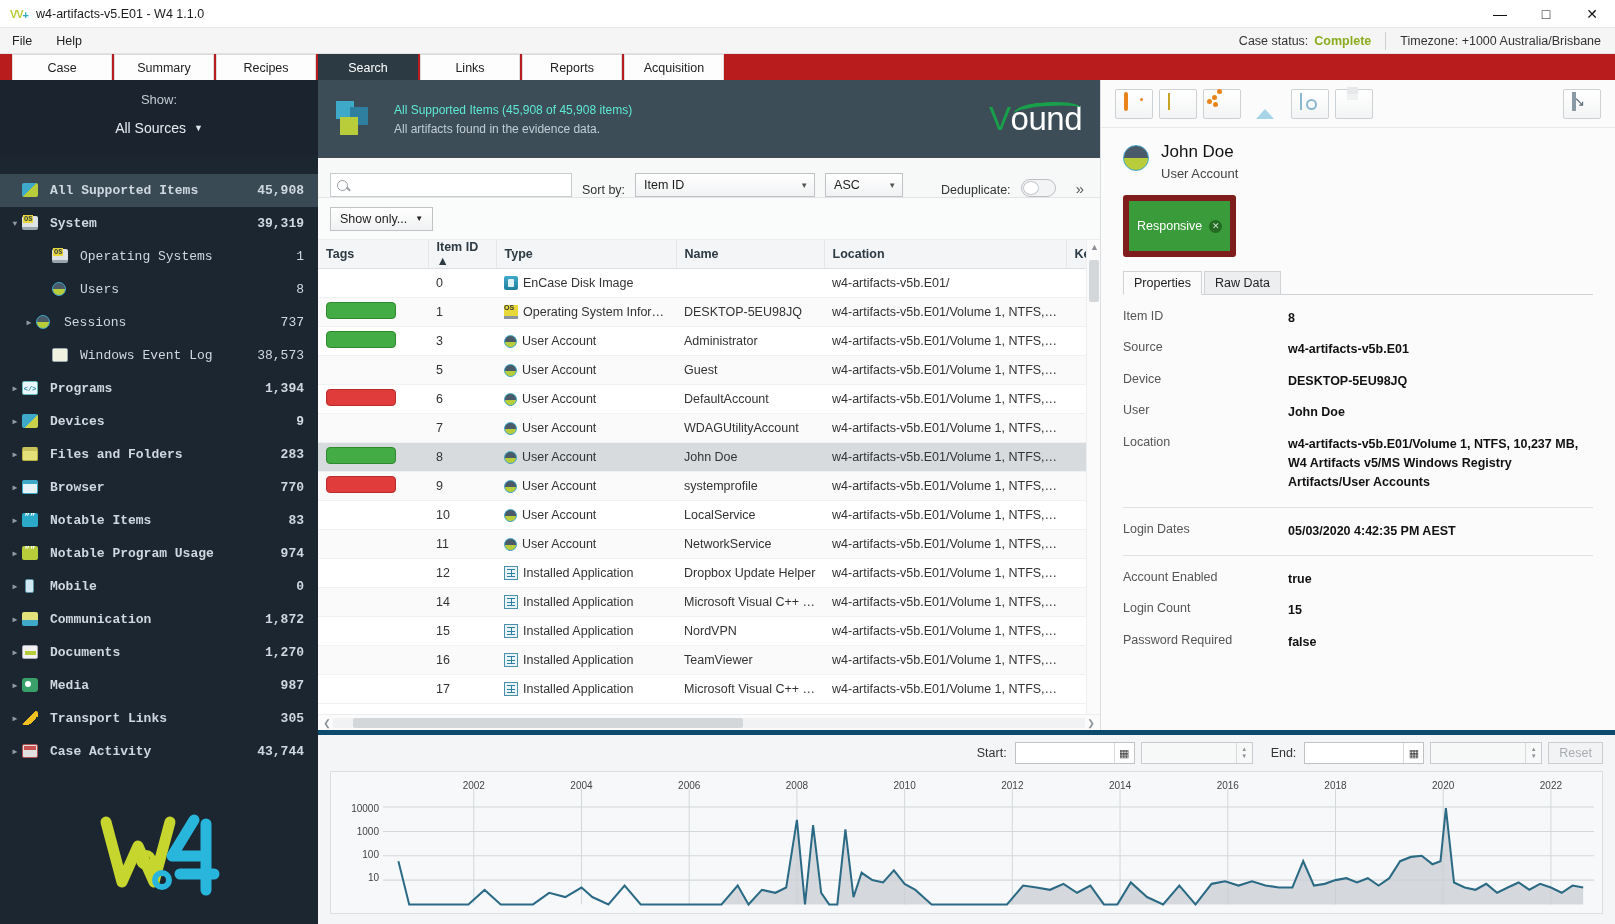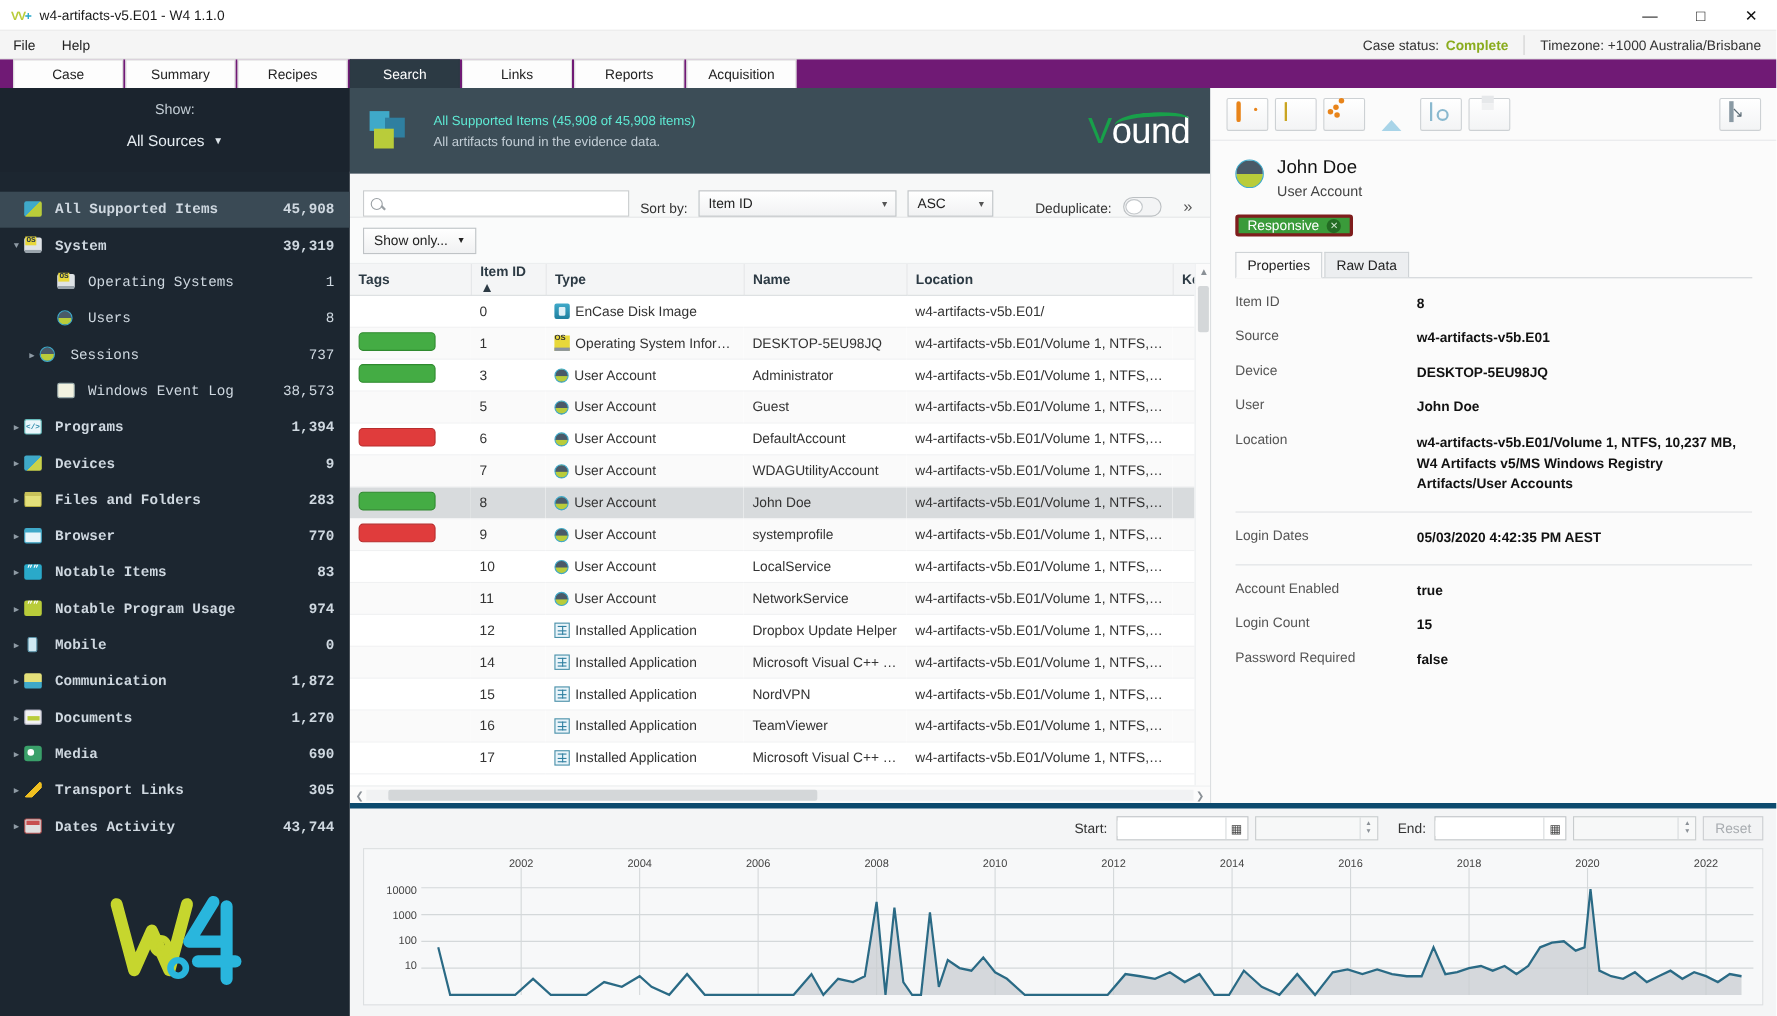--- a/index.html
+++ b/index.html
@@ -34,21 +34,21 @@
     border-bottom: 1px solid #e3e3e3; flex: none; position: relative;
   }
   .menubar .mi { padding: 0 12px; font-size: 12.5px; color: #222; line-height: 26px; }
   .menubar .right { margin-left: auto; display: flex; align-items: center; height: 26px; }
   .menubar .right .seg { padding: 0 14px; font-size: 12.5px; color: #333; display:flex; align-items:center; gap:6px; height:18px; }
   .menubar .right .seg + .seg { border-left: 1px solid #cfcfcf; }
   .menubar .right .status-val { color: #8aac1e; font-weight: bold; }
 
   
   .tabstrip {
-    height: 26px; background: #701a75; display: flex; align-items: flex-end;
+    height: 26px; background: #b91c1c; display: flex; align-items: flex-end;
     padding-left: 12px; flex: none; position: relative; z-index: 5;
   }
   .tab {
     width: 100px; height: 26px; line-height: 26px; text-align: center;
     font-size: 12.5px; color: #222; background: #fdfdfd;
     border: 1px solid #dcdcdc; border-bottom: none; margin-right: 2px;
   }
   .tab.active { background: #2c3a44; color: #fff; border-color: #2c3a44; font-weight: normal; }
 
   
@@ -225,21 +225,21 @@
   .ib-save:after{content:""; position:absolute; left:3px; top:0; width:11px;height:6px;background:#f0f1f2;}
   .ib-save:before{content:""; position:absolute; left:3px; bottom:0; width:11px;height:7px;background:#e6e8ea;}
   .ib-expand { width:18px;height:18px; border:2px solid #8a9aa4; position:relative;}
   .ib-expand:after{content:"\2198"; position:absolute; inset:0; color:#5a6a74; font-size:13px; line-height:15px; text-align:center;}
 
   .rbody { flex: 1; padding: 0 22px; overflow:hidden; display:flex; flex-direction:column; min-height:0;}
   .rhead { display:flex; align-items:flex-start; gap:12px; padding-top: 14px; }
   .ravatar { width: 26px; height: 26px; border-radius:50%; background: linear-gradient(180deg,#4a5a68 52%, #b9cc3a 52%); border:1px solid #3fa9c9; flex:none; margin-top:3px;}
   .rname { font-size: 17px; color: #111; }
   .rsub { font-size: 13px; color: #444; margin-top: 4px; }
-  .rchip { margin-top: 14px; display:inline-flex; align-items:center; gap:7px; background:#3a9b3a; border:3px solid #7f1d1d; color:#fff; font-size:12.5px; padding:0 8px; border-radius:3px;}
+  .rchip { margin-top: 14px; display:inline-flex; align-items:center; gap:7px; background:#3a9b3a; border:6px solid #7f1d1d; color:#fff; font-size:12.5px; padding:18px 8px; border-radius:3px;}
   .rchip .x { width:13px;height:13px;border-radius:50%; background:#236b23; color:#cfe6cf; font-size:9px; display:flex;align-items:center;justify-content:center;}
   .rtabs { display:flex; margin-top: 14px; border-bottom:1px solid #cfd3d6; }
   .rtab { padding: 4px 10px; font-size:12.5px; border:1px solid #cfd3d6; border-bottom:none; background:#eceef0; color:#222; margin-right:2px;}
   .rtab.active { background:#fbfbfb; border-bottom:1px solid #fbfbfb; margin-bottom:-1px; }
   .props { flex:1; padding-top: 14px; overflow:hidden; position:relative; }
   .prow { display:flex; margin-bottom: 12px; align-items:flex-start;}
   .pkey { width: 165px; color:#555; font-size:12.5px; flex:none;}
   .pval { color:#111; font-size:12.5px; font-weight:bold; line-height:1.55; }
   .pdiv { height:1px; background:#dfe2e4; margin: 14px 0 14px 0; }
 
@@ -424,36 +424,36 @@
             </span>
             <span class="lbl">Documents</span>
             <span class="cnt">1,270</span>
           </div>
           <div class="tnode lvl0 root">
             <span class="arr">▶</span>
             <span class="ico">
               <span class="ic ic-media"></span>
             </span>
             <span class="lbl">Media</span>
-            <span class="cnt">690</span>
+            <span class="cnt">987</span>
           </div>
           <div class="tnode lvl0 root">
             <span class="arr">▶</span>
             <span class="ico">
               <span class="ic ic-link"></span>
             </span>
             <span class="lbl">Transport Links</span>
             <span class="cnt">305</span>
           </div>
           <div class="tnode lvl0 root">
             <span class="arr">▶</span>
             <span class="ico">
               <span class="ic ic-last"></span>
             </span>
-            <span class="lbl">Dates Activity</span>
+            <span class="lbl">Case Activity</span>
             <span class="cnt">43,744</span>
           </div>
         </div>
       <div class="w4logo">
         <svg width="130" height="100" viewBox="0 0 130 100">
           <path d="M12 18 L28 78 L44 42 L60 78 L76 18" stroke="#c6d62e" stroke-width="11" fill="none" stroke-linejoin="round" stroke-linecap="round"></path>
           <circle cx="52" cy="56" r="7" stroke="#c6d62e" stroke-width="6" fill="none"></circle>
           <path d="M100 16 L78 52 L112 52 L112 20 L112 86" stroke="#29b6dd" stroke-width="11" fill="none" stroke-linejoin="round" stroke-linecap="round"></path>
           <path d="M86 70 L120 70" stroke="#29b6dd" stroke-width="11" fill="none" stroke-linecap="round"></path>
           <circle cx="68" cy="76" r="7" stroke="#29b6dd" stroke-width="6" fill="none"></circle>

